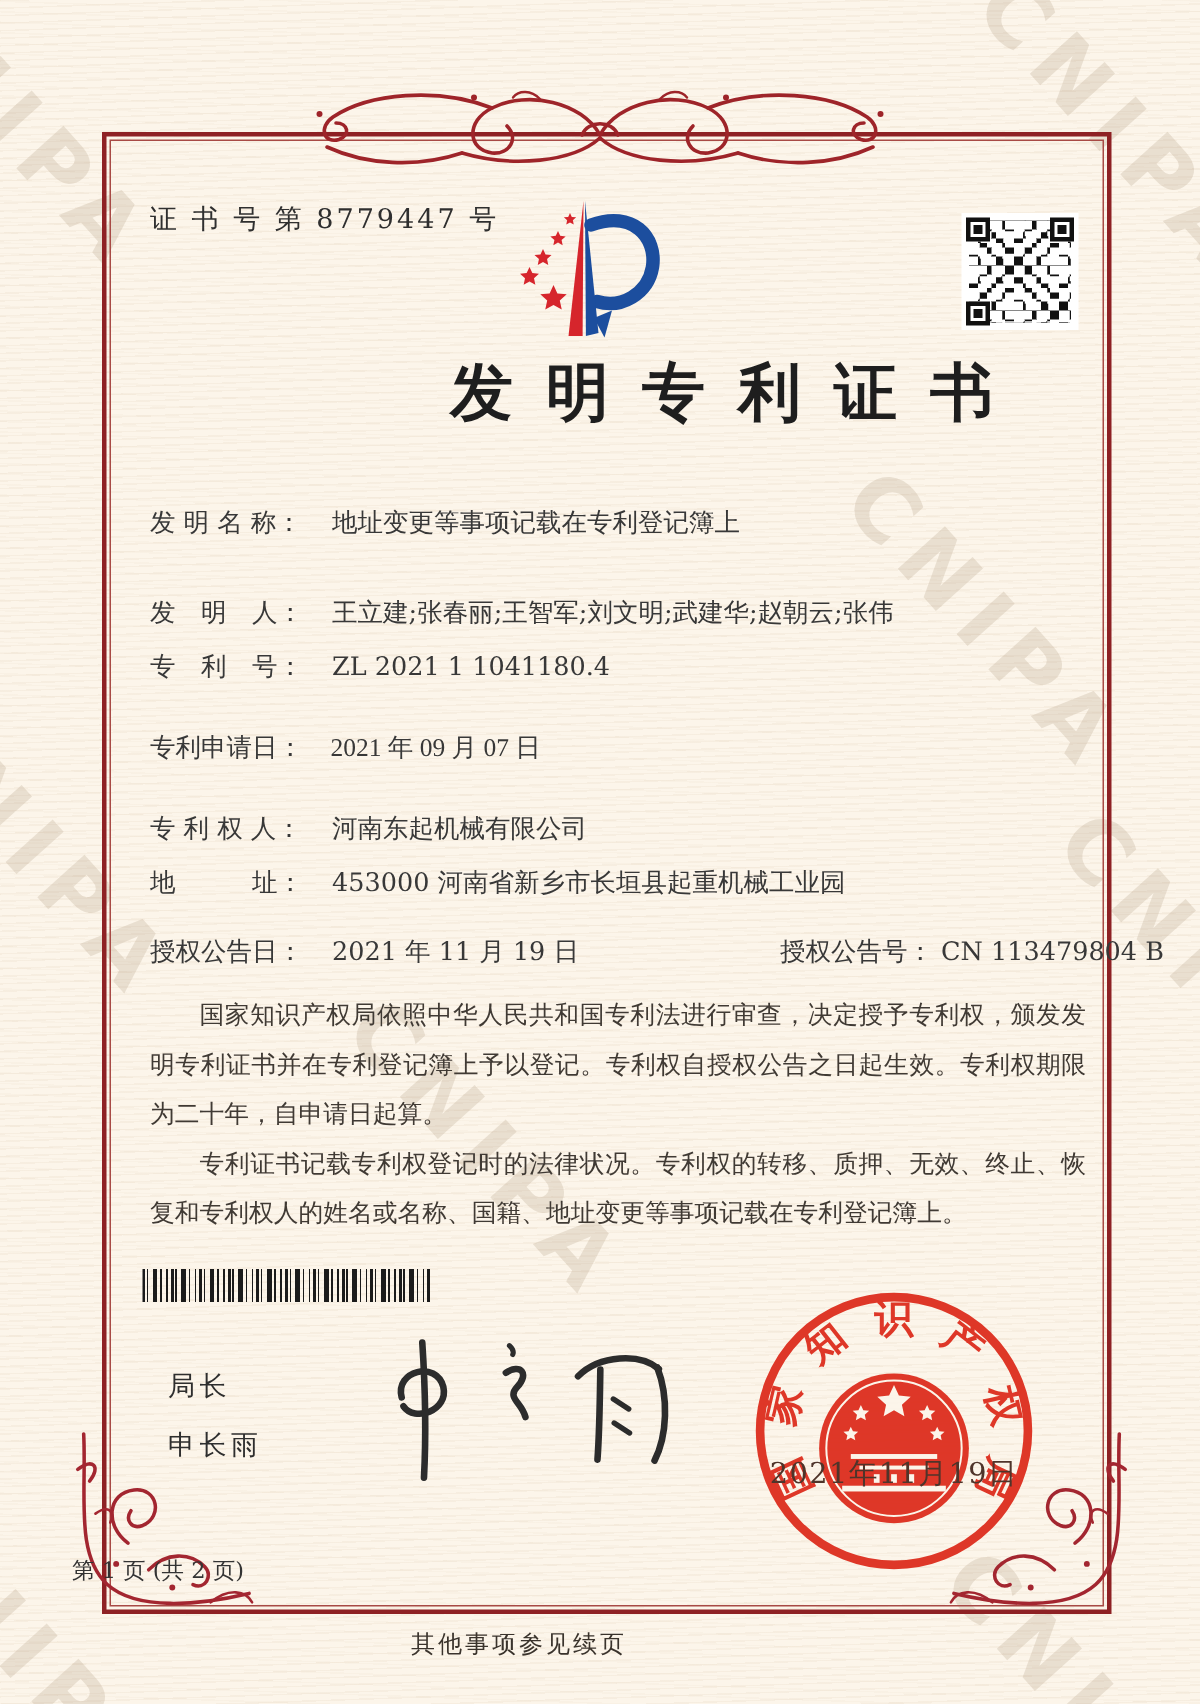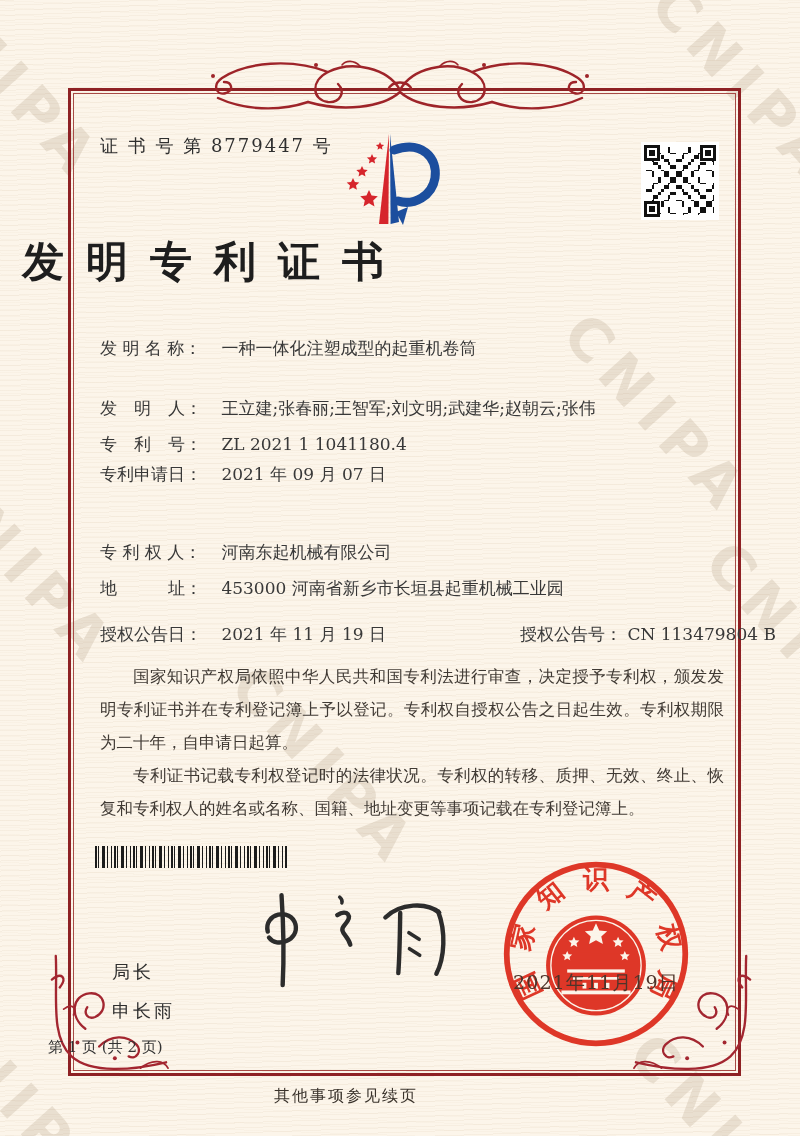--- a/index.html
+++ b/index.html
@@ -32,33 +32,33 @@
   .qr-noise{position:absolute;inset:5px;
     background:
       repeating-conic-gradient(#111 0% 25%, #ffffff 0% 50%),
       repeating-conic-gradient(#111 0% 25%, #ffffff 0% 50%);
     background-size:12px 12px,15px 15px;background-blend-mode:lighten;}
   .finder{position:absolute;width:16px;height:16px;border:3px solid #111;background:#fff;box-sizing:border-box;}
   .finder::after{content:"";position:absolute;inset:2px;background:#111;}
   .f-tl{left:3px;top:3px;} .f-tr{right:3px;top:3px;} .f-bl{left:3px;bottom:3px;}
   .logo{position:absolute;left:336px;top:128px;}
   .title{
-    position:absolute;left:0;top:234px;width:684px;text-align:left;
+    position:absolute;left:0;top:234px;width:684px;text-align:right;
     font-size:42px;font-weight:600;color:#1e1e1e;letter-spacing:22px;padding-left:22px;box-sizing:border-box;
   }
   .frow{position:absolute;left:100px;font-size:17px;color:#383838;white-space:nowrap;}
   .frow .lab{display:inline-block;min-width:112px;}
   .frow .val{margin-left:4px;}
-  .r1{top:337px;} .r2{top:397px;} .r3{top:433px;} .r4{top:463px;} .r5{top:541px;} .r6{top:577px;} .r7{top:623px;}
+  .r1{top:337px;} .r2{top:397px;} .r3{top:433px;} .r4{top:487px;font-family:Liberation Serif, serif;} .r5{top:541px;} .r6{top:577px;} .r7{top:623px;}
   .grant-no{position:absolute;left:420px;top:0;}
   .bodytext{position:absolute;left:100px;top:660px;width:624px;font-size:16.5px;line-height:33px;color:#403a34;text-align:justify;}
   .bodytext p{margin:0;text-indent:2em;}
   .barcode{position:absolute;left:95px;top:846px;width:192px;height:22px;
     background:repeating-linear-gradient(90deg,#1b1b1b 0 2px,transparent 2px 3px,#1b1b1b 3px 4px,transparent 4px 7px,#1b1b1b 7px 10px,transparent 10px 12px,#1b1b1b 12px 13px,transparent 13px 16px,#1b1b1b 16px 17px,transparent 17px 19px);}
-  .signer{position:absolute;left:112px;top:960px;font-size:18px;color:#2e2e2e;letter-spacing:3px;}
+  .signer{position:absolute;left:112px;top:912px;font-size:18px;color:#2e2e2e;letter-spacing:3px;}
   .signer div{margin-bottom:15px;}
   .signature{position:absolute;left:246px;top:884px;}
   .seal{position:absolute;left:500px;top:858px;width:192px;height:192px;opacity:0.94;}
   .pagenum{position:absolute;left:0;top:1038px;width:800px;text-align:left;font-size:15px;color:#333;margin-left:48px;}
   .footnote{position:absolute;left:0;top:1086px;width:692px;text-align:center;font-size:16px;color:#3a332c;letter-spacing:2px;}
   .top-orn{position:absolute;left:110px;top:56px;}
   .corner{position:absolute;width:132px;height:128px;}
   .c-bl{left:40px;top:952px;}
   .c-br{left:630px;top:952px;transform:scaleX(-1);}
 </style>
@@ -149,21 +149,21 @@
     <div class="qr-noise"></div>
     <div class="finder f-tl"></div>
     <div class="finder f-tr"></div>
     <div class="finder f-bl"></div>
   </div>
 
   <div class="title">发明专利证书</div>
 
   <div class="frow r1">
     <span class="lab">发 明 名 称：</span>
-    <span class="val">一种一体化注塑成型的起重机卷筒</span>
+    <span class="val">地址变更等事项记载在专利登记簿上</span>
   </div>
   <div class="frow r2">
     <span class="lab">发　明　人：</span>
     <span class="val">王立建;张春丽;王智军;刘文明;武建华;赵朝云;张伟</span>
   </div>
   <div class="frow r3">
     <span class="lab">专　利　号：</span>
     <span class="val">ZL 2021 1 1041180.4</span>
   </div>
   <div class="frow r4">

